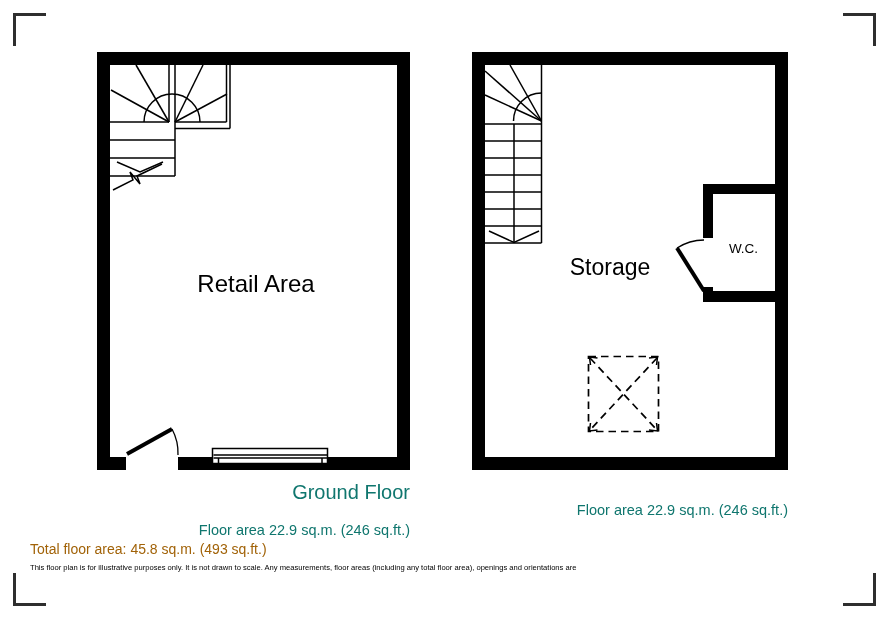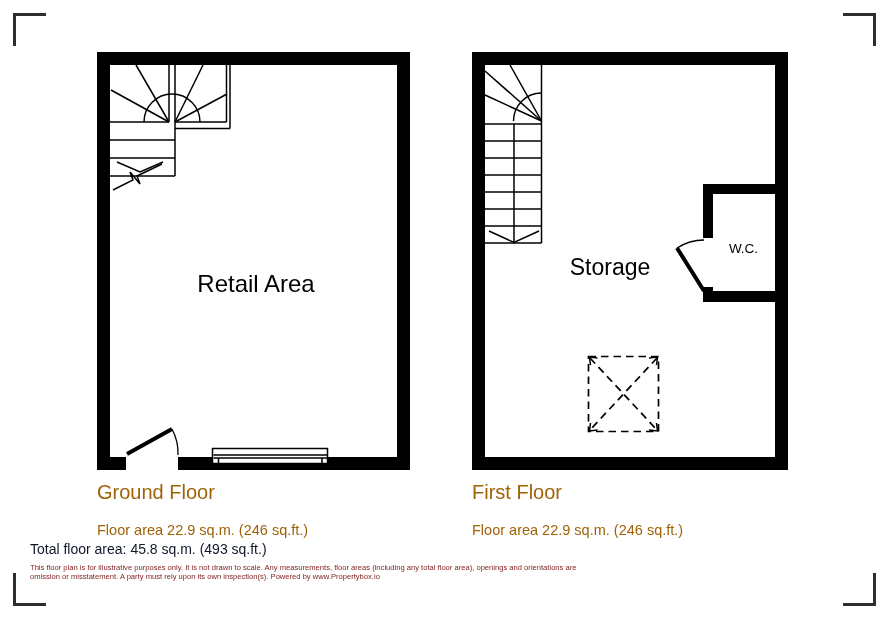--- a/index.html
+++ b/index.html
@@ -18,25 +18,25 @@
   svg .leaf{stroke:#000;stroke-width:4;fill:none;}
   svg .swing{stroke:#000;stroke-width:1.3;fill:none;}
   svg .dash{stroke:#000;stroke-width:1.7;fill:none;stroke-dasharray:7.5 5;}
   svg .solidfill{fill:#000;stroke:none;}
   svg .whitefill{fill:#fff;stroke:none;}
   svg .winrect{fill:#fff;stroke:#000;stroke-width:1.5;}
   svg text{font-family:"Liberation Sans", sans-serif;fill:#000;}
   .room-label-lg{font-size:24px;}
   .room-label-md{font-size:23px;}
   .room-label-sm{font-size:13.5px;}
-  .caption{position:absolute;text-align:left;color:#a16207;}
+  .caption{position:absolute;text-align:right;color:#0f766e;}
   .caption .title{font-size:20px;line-height:20px;}
   .caption .area{font-size:14.5px;line-height:16px;margin-top:20px;}
-  .total-area{position:absolute;left:30px;top:541px;font-size:14px;color:#0f172a;}
-  .disclaimer{position:absolute;left:30px;top:563px;color:#7f1d1d;}
+  .total-area{position:absolute;left:30px;top:541px;font-size:14px;color:#a16207;}
+  .disclaimer{position:absolute;left:30px;top:563px;color:#000000;}
   .disclaimer div{font-size:7.6px;line-height:9.2px;white-space:nowrap;}
 </style>
 </head>
 <body>
 
 <div class="corner tl"></div>
 <div class="corner tr"></div>
 <div class="corner bl"></div>
 <div class="corner br"></div>
 
@@ -137,22 +137,20 @@
     <text class="room-label-sm" x="743.5" y="252.5" text-anchor="middle">W.C.</text>
   </g>
 </svg>
 
 <div class="caption" style="left:97px;top:482px;width:313px;">
   <div class="title">Ground Floor</div>
   <div class="area">Floor area 22.9 sq.m. (246 sq.ft.)</div>
 </div>
 
 <div class="caption" style="left:472px;top:482px;width:316px;">
-  <div class="title">First Floor</div>
   <div class="area">Floor area 22.9 sq.m. (246 sq.ft.)</div>
 </div>
 
 <div class="total-area">Total floor area: 45.8 sq.m. (493 sq.ft.)</div>
 
 <div class="disclaimer">
   <div>This floor plan is for illustrative purposes only. It is not drawn to scale. Any measurements, floor areas (including any total floor area), openings and orientations are</div>
-  <div>omission or misstatement. A party must rely upon its own inspection(s). Powered by www.Propertybox.io</div>
 </div>
 
 </body></html>

